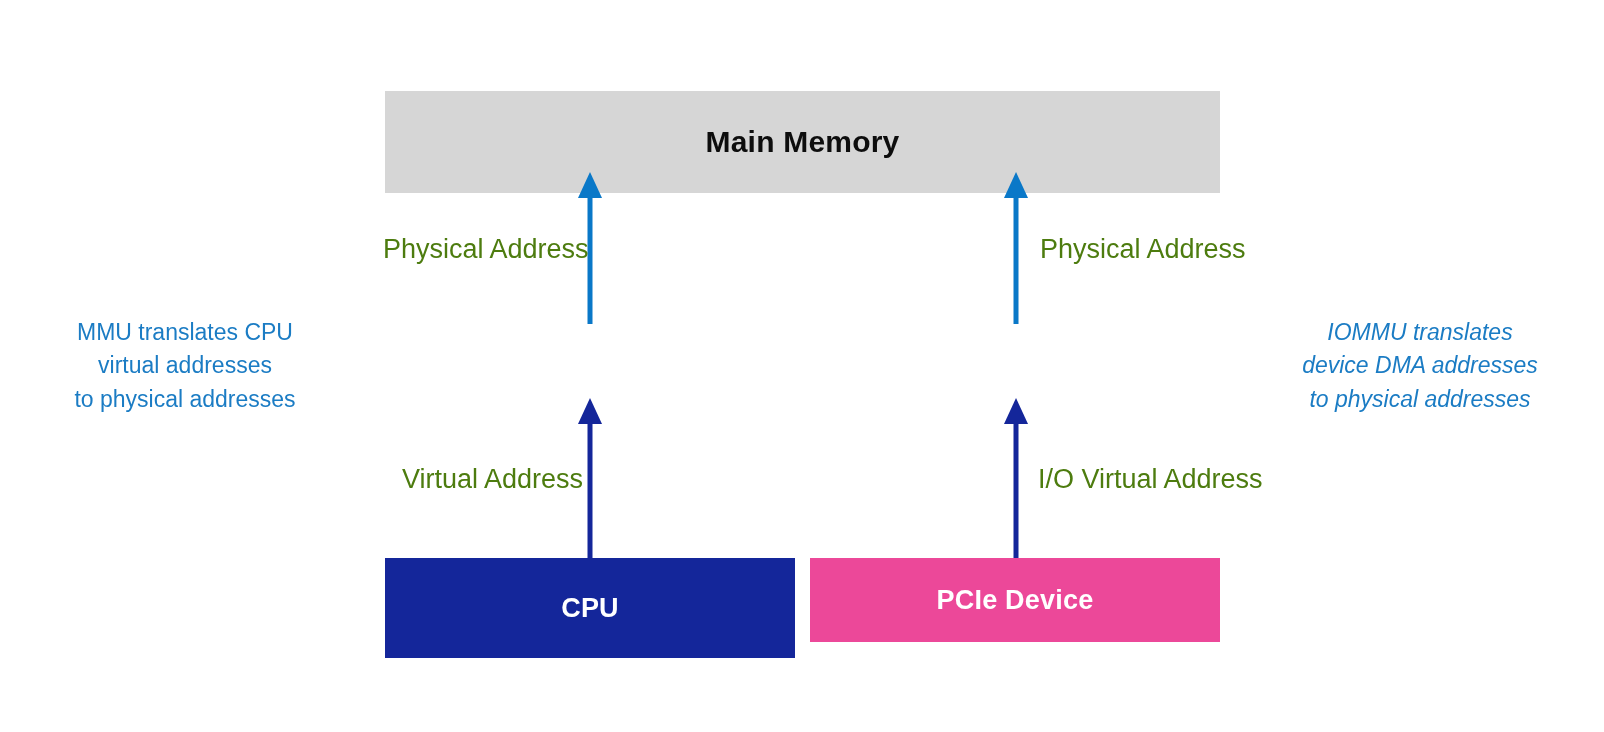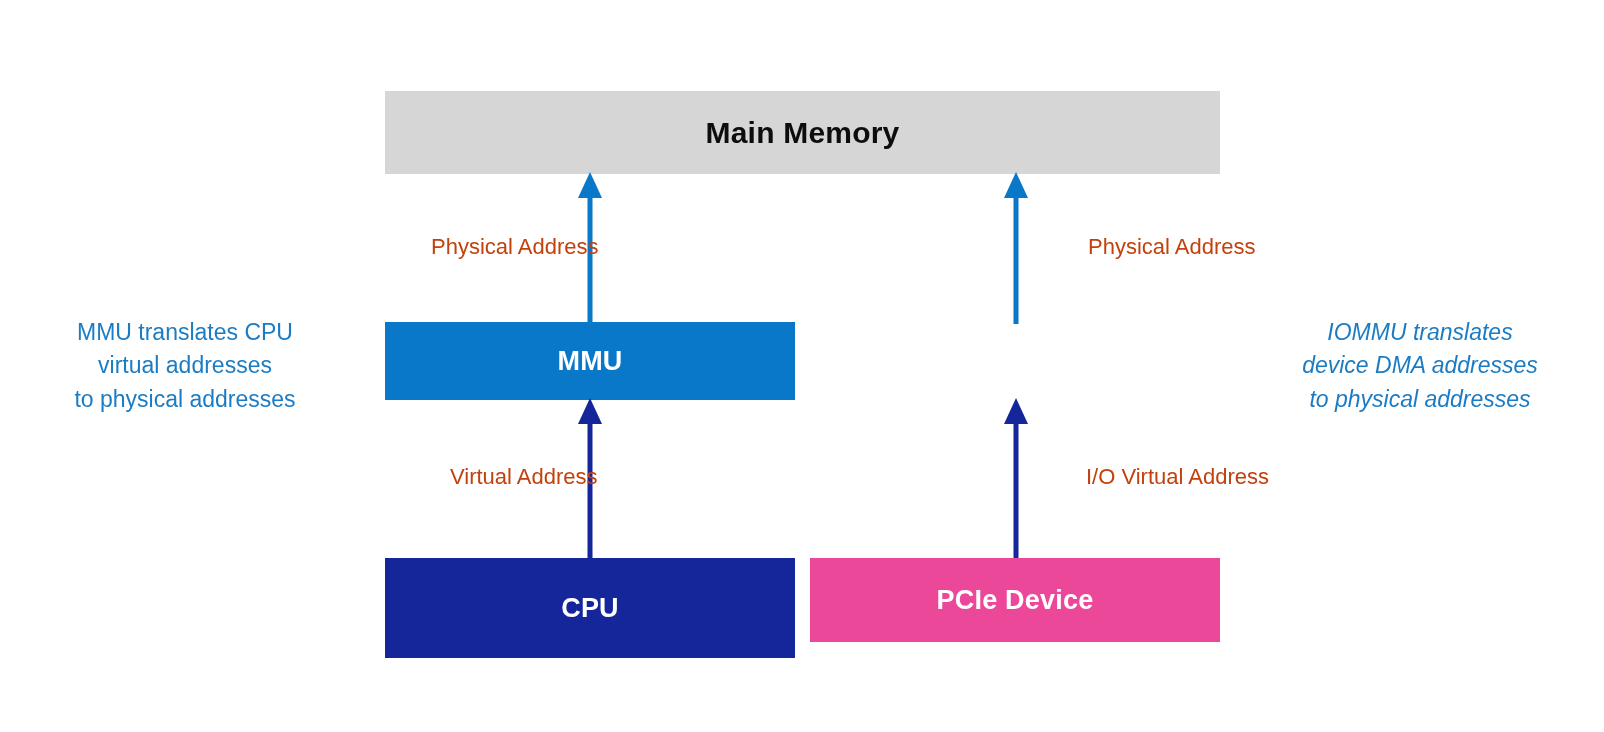--- a/index.html
+++ b/index.html
@@ -30,21 +30,21 @@
   .box-label {
     font-weight: bold;
     line-height: 1;
     white-space: nowrap;
   }
 
   .box-memory {
     left: 385px;
     top: 91px;
     width: 835px;
-    height: 83px;
+    height: 102px;
     background: #d6d6d6;
   }
   .box-memory .box-label {
     color: #0d0d0d;
     font-size: 30px;
   }
 
   .box-mmu {
     left: 385px;
     top: 322px;
@@ -93,25 +93,24 @@
   .arrow svg { display: block; }
 
   .arrow-mmu-mem   { left: 577px; top: 172px; height: 152px; }
   .arrow-iommu-mem { left: 1003px; top: 172px; height: 152px; }
   .arrow-cpu-mmu   { left: 577px; top: 398px; height: 162px; }
   .arrow-pcie-iommu{ left: 1003px; top: 398px; height: 162px; }
 
   
   .edge-label {
     position: absolute;
-    font-size: 22px;
-    color: #c2410c;
+    font-size: 27px;
+    color: #4d7c0f;
     white-space: nowrap;
     line-height: 1;
-    margin-left: 48px;
   }
   .lbl-phys-left  { left: 383px;  top: 236px; }
   .lbl-phys-right { left: 1040px; top: 236px; }
   .lbl-virt-left  { left: 402px;  top: 466px; text-align: right; }
   .lbl-virt-right { left: 1038px; top: 466px; }
 
   
   .annotation {
     position: absolute;
     font-size: 23px;
@@ -142,23 +141,20 @@
   <div class="arrow arrow-iommu-mem">
     <svg width="26" height="152" viewBox="0 0 26 152" xmlns="http://www.w3.org/2000/svg">
       <polygon points="13,0 25,26 1,26" fill="#0a78c8"></polygon>
       <rect x="10.5" y="22" width="5" height="130" fill="#0a78c8"></rect>
     </svg>
   </div>
 
   <div class="edge-label lbl-phys-left">Physical Address</div>
   <div class="edge-label lbl-phys-right">Physical Address</div>
 
-  <div class="box box-mmu">
-    <span class="box-label">MMU</span>
-  </div>
 
 
   <div class="annotation ann-left">MMU translates CPU
 virtual addresses
 to physical addresses</div>
   <div class="annotation ann-right">IOMMU translates
 device DMA addresses
 to physical addresses</div>
 
   <div class="arrow arrow-cpu-mmu">

